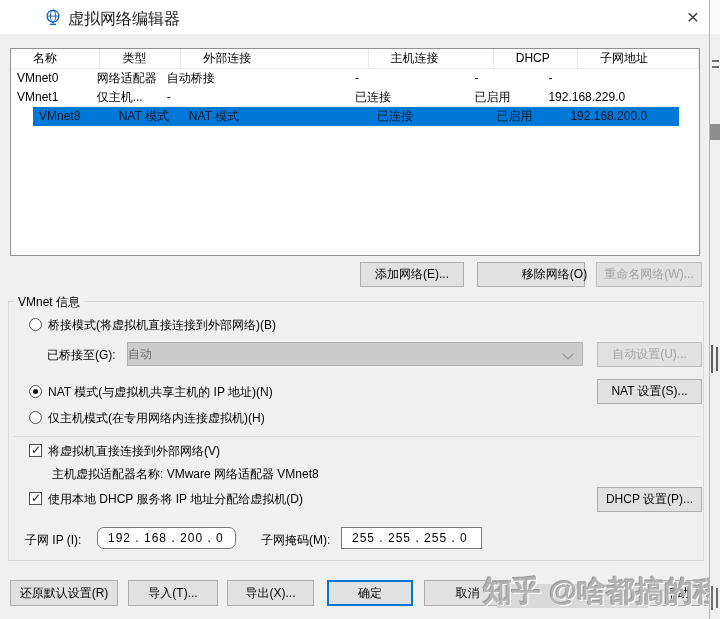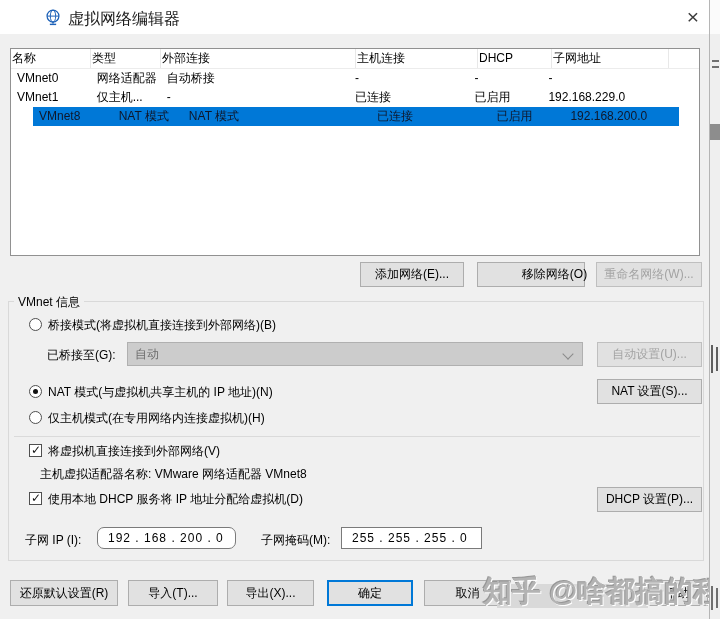--- a/index.html
+++ b/index.html
@@ -15,21 +15,21 @@
   
   .titlebar{left:0;top:0;width:710px;height:34px;background:#ffffff;}
   .title-text{left:68px;top:9px;font-size:16px;color:#1a1a1a;white-space:nowrap;}
   .globe{left:44px;top:8px;width:18px;height:18px;}
   .close-btn{left:681px;top:5px;width:24px;height:24px;display:flex;align-items:center;justify-content:center;
     font-size:21px;font-weight:300;color:#3c3c3c;cursor:pointer;}
 
   
   .table{left:10px;top:48px;width:690px;height:208px;background:#fff;border:1px solid #919191;}
   .thead{display:flex;height:19px;line-height:19px;border-bottom:1px solid #ececec;background:#fff;}
-  .thead .hc{padding-left:1px;border-right:1px solid #e8e8e8;overflow:hidden;white-space:nowrap;}
+  .thead .hc{padding-left:22px;border-right:1px solid #e8e8e8;overflow:hidden;white-space:nowrap;}
   .trow{display:flex;height:19px;line-height:19px;white-space:nowrap;}
   .cells{display:flex;width:646px;}
   .trow[data-selected="true"] .cells{background:#0078d7;color:#0f172a;margin-left:22px;}
   .c1{width:78px;}.c2{width:68px;}.c3{width:193px;}.c4{width:120px;}.c5{width:72px;}.c6{width:115px;}
   .cell{padding-left:6px;overflow:hidden;}
   .hfill{flex:1;}
 
   
   .btn{border:1px solid #adadad;background:#e1e1e1;display:flex;align-items:center;justify-content:center;
     font-size:12px;color:#000;cursor:pointer;white-space:nowrap;}
@@ -49,21 +49,21 @@
   .lbl{white-space:nowrap;color:#000;}
 
   .radio{width:13px;height:13px;border:1px solid #4f4f4f;border-radius:50%;background:#fff;}
   .radio[data-checked="true"]::after{content:"";position:absolute;left:3px;top:3px;width:5px;height:5px;
     border-radius:50%;background:#111;}
   .checkbox{width:13px;height:13px;border:1px solid #4f4f4f;background:#fff;}
   .checkbox[data-checked="true"]::after{content:"✓";position:absolute;left:1px;top:-2px;
     font-size:12px;font-weight:bold;color:#111;}
 
   .dropdown{left:127px;top:342px;width:456px;height:24px;background:#cccccc;border:1px solid #b0b0b0;
-    color:#6e6e6e;line-height:22px;padding-left:7px;}
+    color:#6e6e6e;line-height:22px;}
   .chev{position:absolute;right:10px;top:7px;width:7px;height:7px;border-right:1px solid #8a8a8a;
     border-bottom:1px solid #8a8a8a;transform:rotate(45deg);}
 
   .divider{left:14px;top:436px;width:686px;height:1px;background:#dadada;}
 
   .ipbox{background:#fff;border:1px solid #7a7a7a;font-size:12px;letter-spacing:1px;
     padding:0 0 0 10px;height:22px;font-family:"Liberation Sans","DejaVu Sans",sans-serif;color:#000;}
   .ip1{left:97px;top:527px;width:139px;border-radius:7px;}
   .ip2{left:341px;top:527px;width:141px;}
 
@@ -175,21 +175,21 @@
 <div class="abs lbl" style="left:48px;top:384px;">NAT 模式(与虚拟机共享主机的 IP 地址)(N)</div>
 <div class="abs btn side-btn btn-nat">NAT 设置(S)...</div>
 
 <div class="abs radio" style="left:29px;top:411px;" data-checked="false"></div>
 <div class="abs lbl" style="left:48px;top:410px;">仅主机模式(在专用网络内连接虚拟机)(H)</div>
 
 <div class="abs divider"></div>
 
 <div class="abs checkbox" style="left:29px;top:444px;" data-checked="true"></div>
 <div class="abs lbl" style="left:48px;top:443px;">将虚拟机直接连接到外部网络(V)</div>
-<div class="abs lbl" style="left:40px;top:466px;text-align:right;">主机虚拟适配器名称: VMware 网络适配器 VMnet8</div>
+<div class="abs lbl" style="left:52px;top:466px;text-align:right;">主机虚拟适配器名称: VMware 网络适配器 VMnet8</div>
 
 <div class="abs checkbox" style="left:29px;top:492px;" data-checked="true"></div>
 <div class="abs lbl" style="left:48px;top:491px;">使用本地 DHCP 服务将 IP 地址分配给虚拟机(D)</div>
 <div class="abs btn side-btn btn-dhcp">DHCP 设置(P)...</div>
 
 <div class="abs lbl" style="left:25px;top:532px;">子网 IP (I):</div>
 <input class="abs ipbox ip1" value="192 . 168 . 200 . 0" style="">
 <div class="abs lbl" style="left:261px;top:532px;">子网掩码(M):</div>
 <input class="abs ipbox ip2" value="255 . 255 . 255 . 0" style="">
 

